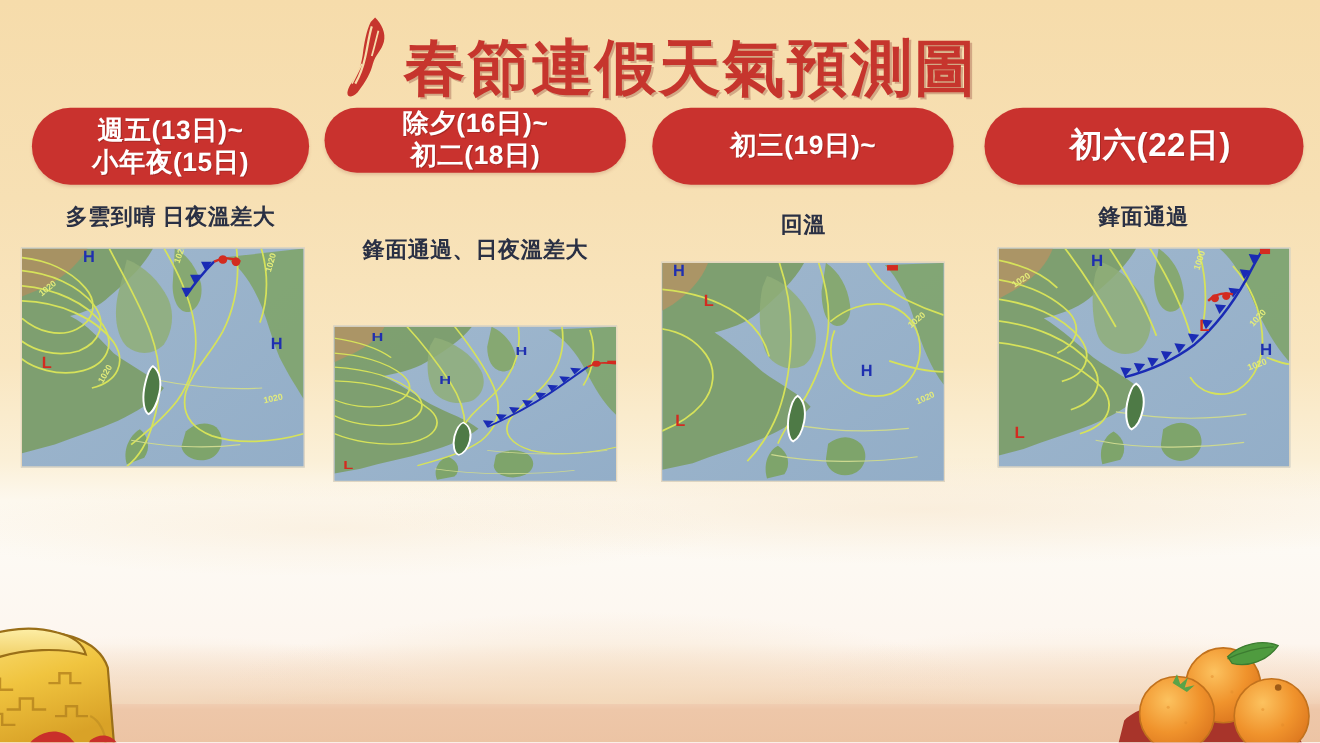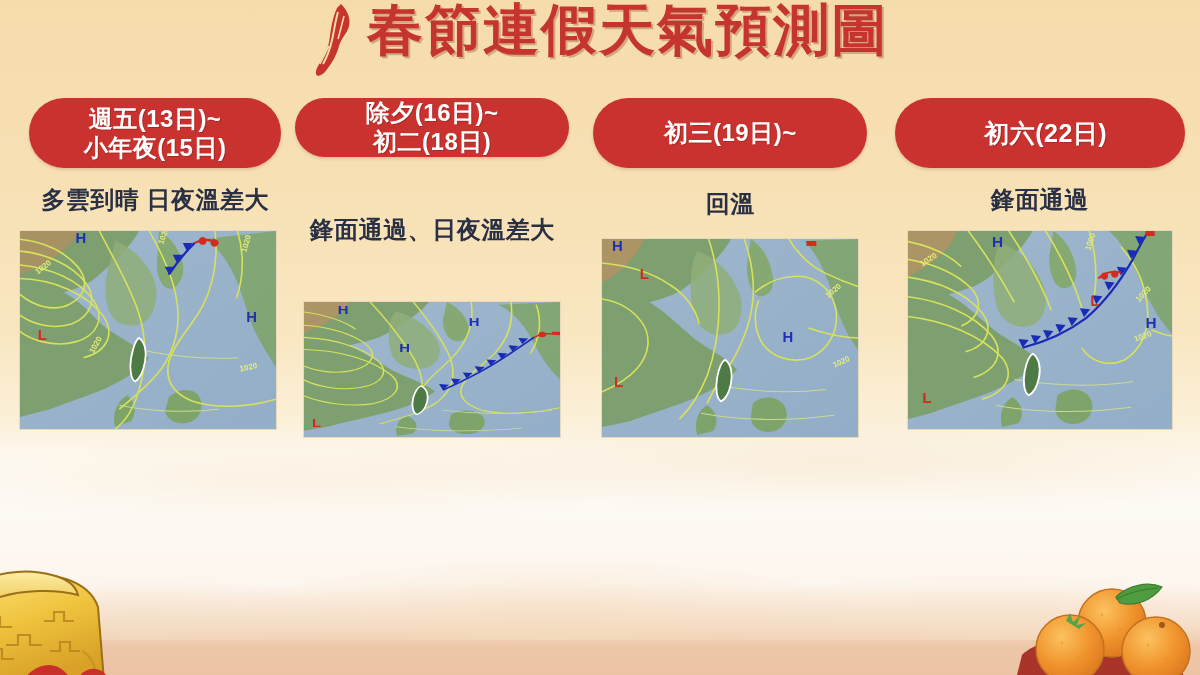--- a/index.html
+++ b/index.html
@@ -42,21 +42,21 @@
   }
   .mist-b {
     top:415px; height:120px;
     background:radial-gradient(ellipse 700px 70px at 70% 40%, rgba(247,230,205,.55), rgba(247,230,205,0) 72%),
                radial-gradient(ellipse 500px 60px at 25% 55%, rgba(248,232,208,.45), rgba(248,232,208,0) 72%);
   }
 
   
   #title-bar {
     position:absolute; top:2px; left:0; width:1200px; height:88px;
-    display:flex; align-items:flex-start; justify-content:center; gap:10px;
+    display:flex; align-items:flex-end; justify-content:center; gap:10px;
   }
   #title-logo { width:46px; height:76px; display:block; }
   #title-text {
     font-size:56px; font-weight:700; letter-spacing:2px;
     color:#c6352d;
     text-shadow:2px 2px 0 rgba(120,30,25,.28);
     white-space:nowrap;
     line-height:1;
   }
 
@@ -85,25 +85,25 @@
     box-shadow:0 2px 3px rgba(140,50,40,.18);
   }
   .col-1 .pill, .col-2 .pill { width:274px; }
   .col-3 .pill { width:290px; }
   .pill-line {
     font-size:24px; font-weight:700; line-height:1.22;
     letter-spacing:.5px; white-space:nowrap;
     text-shadow:1px 1px 0 rgba(110,25,20,.35);
   }
   .pill.single { justify-content:center; }
-  .pill.single .pill-line { font-size:25px;margin-left:12px; }
+  .pill.single .pill-line { font-size:30px;margin-left:12px; }
 
   .caption {
     margin-top:16px;
-    font-size:24px; font-weight:700; letter-spacing:.5px;
+    font-size:20px; font-weight:700; letter-spacing:.5px;
     color:#2a3044; white-space:nowrap;
   }
 
   
   .map-wrap {
     margin-top:14px;
     width:245px; height:200px;
     border:1px solid #e8d9bd;
     background:#a9bdd0;
     overflow:hidden;

